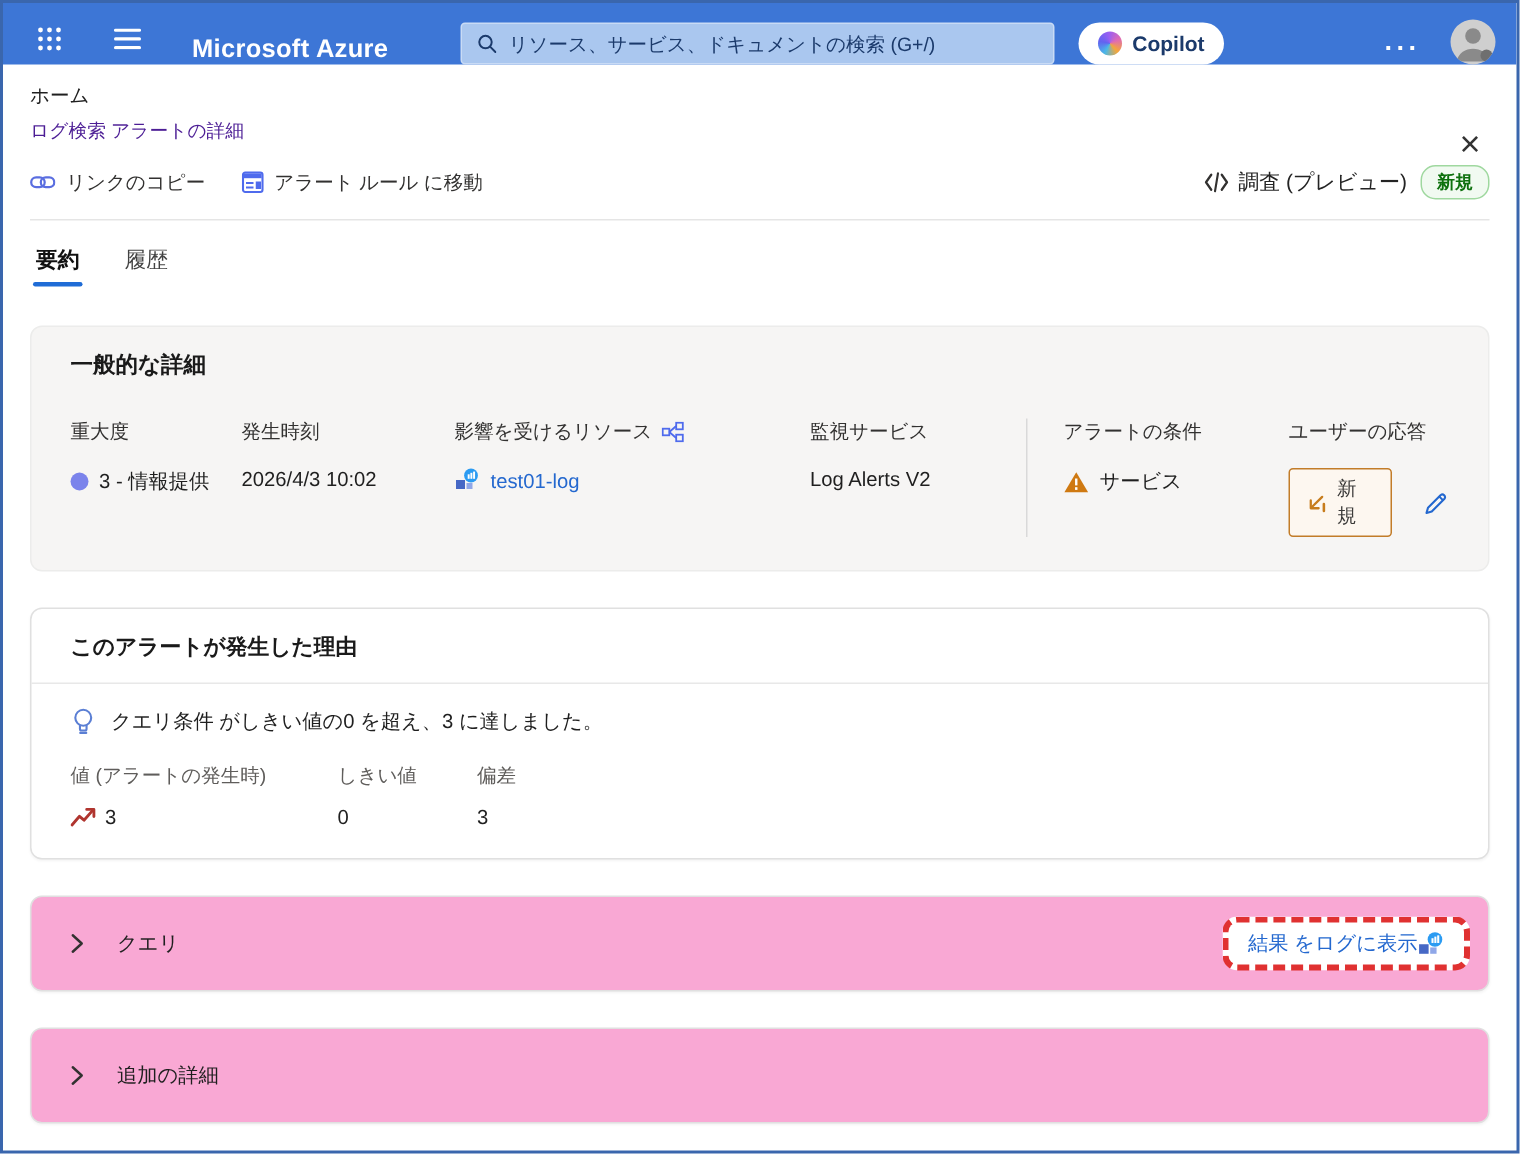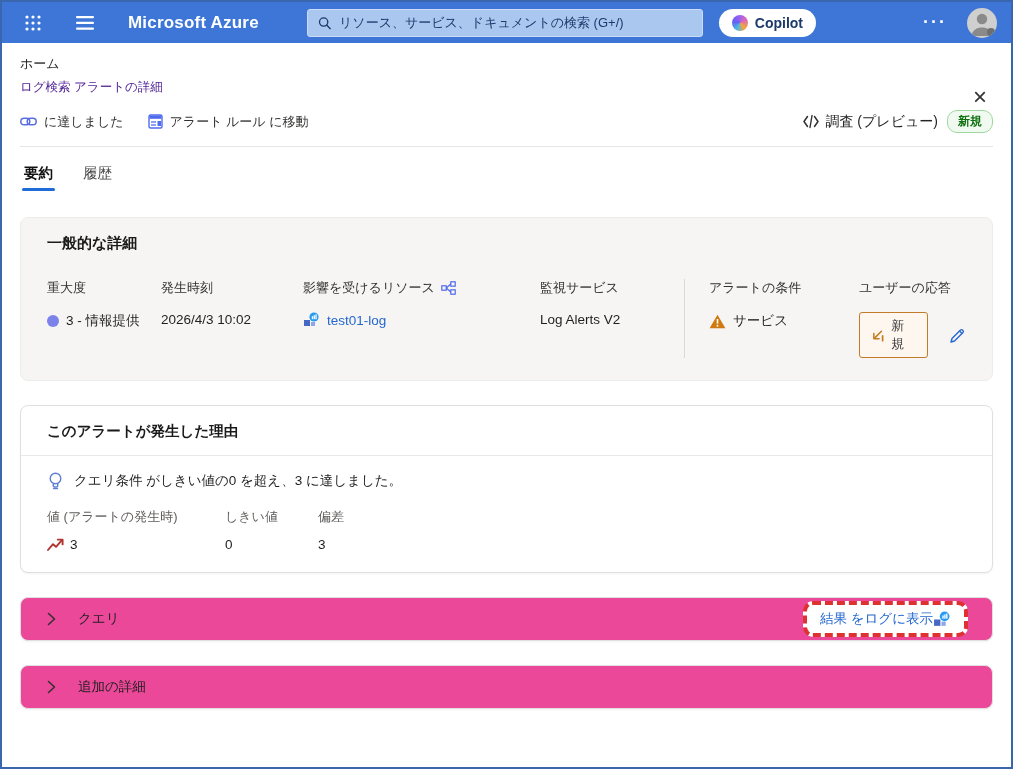--- a/index.html
+++ b/index.html
@@ -6,21 +6,21 @@
   html,body { width:1013px; height:769px; }
   body {
     font-family:"Liberation Sans","DejaVu Sans",sans-serif;
     background:#ffffff;
     border:2px solid #3a66ad;
     color:#1f1f1f;
     overflow:hidden;
   }
   
   .topbar {
-    height:41px; background:#3d76d6; display:flex; align-items:center;
+    height:41px; background:#3d76d6; display:flex; align-items:flex-end;
     padding:0 14px; gap:0;
   }
   .tb-btn { display:flex; align-items:center; justify-content:center; width:34px; height:34px; cursor:pointer; }
   .brand { color:#fff; font-weight:bold; font-size:17px; margin-left:26px; letter-spacing:.2px; white-space:nowrap; }
   .searchbox {
     margin-left:48px; width:396px; height:28px; background:#aac7ef;
     border:1px solid #c9dbf5; border-radius:3px; display:flex; align-items:center;
     padding:0 10px; gap:8px;
   }
   .searchbox input {
@@ -93,23 +93,23 @@
   .reason-divider { border-bottom:1px solid #e8e8e8; }
   .reason-body { padding:16px 26px 20px 26px; }
   .bulb-row { display:flex; align-items:center; gap:10px; font-size:13.5px; color:#1f1f1f; }
   .reason-cols { display:flex; margin-top:18px; }
   .rcol1{width:178px;} .rcol2{width:93px;} .rcol3{flex:1;}
   .rlabel { font-size:13px; color:#5f5d5b; }
   .rvalue { font-size:13.5px; color:#1f1f1f; margin-top:11px; display:flex; align-items:center; gap:5px; }
 
   
   .collapse-card {
-    margin-top:24px; background:#ec4899; border:1px solid #e0e0e0; border-radius:8px;
-    box-shadow:0 1px 2px rgba(0,0,0,.05); height:44px;
-    display:flex; align-items:center; padding:0 24px 0 26px; cursor:pointer;
+    margin-top:24px; background:#f9a8d4; border:1px solid #e0e0e0; border-radius:8px;
+    box-shadow:0 1px 2px rgba(0,0,0,.05); height:64px;
+    display:flex; align-items:center; padding:0 12px 0 26px; cursor:pointer;
   }
   .collapse-label { font-size:13.5px; color:#1f1f1f; margin-left:22px; }
   .dash-highlight {
     margin-left:auto; border:4px dashed #e03131; border-radius:10px;
     padding:5px 13px; display:flex; align-items:center; gap:0; background:#fff;
   }
   .dash-highlight a { font-size:13.5px; }
   svg { display:block; }
 </style>
 </head>
@@ -169,21 +169,21 @@
 
   <div class="close-x">×</div>
   <div class="page-subtitle">ログ検索 アラートの詳細</div>
 
   <div class="toolbar">
     <div class="tool-item">
       <svg width="17" height="13" viewBox="0 0 17 13">
         <rect x="0.8" y="3.2" width="9" height="6.6" rx="3.3" fill="none" stroke="#5a6ee0" stroke-width="1.5"></rect>
         <rect x="7.2" y="3.2" width="9" height="6.6" rx="3.3" fill="none" stroke="#5a6ee0" stroke-width="1.5"></rect>
       </svg>
-      <span>に達しました</span>
+      <span>リンクのコピー</span>
     </div>
     <div class="tool-item">
       <svg width="15" height="15" viewBox="0 0 15 15">
         <rect x="1" y="1" width="13" height="13" rx="1.5" fill="none" stroke="#4f6bed" stroke-width="1.4"></rect>
         <rect x="1.6" y="1.6" width="11.8" height="3.2" fill="#4f6bed"></rect>
         <line x1="3" y1="8" x2="8" y2="8" stroke="#4f6bed" stroke-width="1.3"></line>
         <line x1="3" y1="11" x2="8" y2="11" stroke="#4f6bed" stroke-width="1.3"></line>
         <rect x="9.5" y="7" width="3.5" height="5" fill="#4f6bed"></rect>
       </svg>
       <span>アラート ルール に移動</span>

